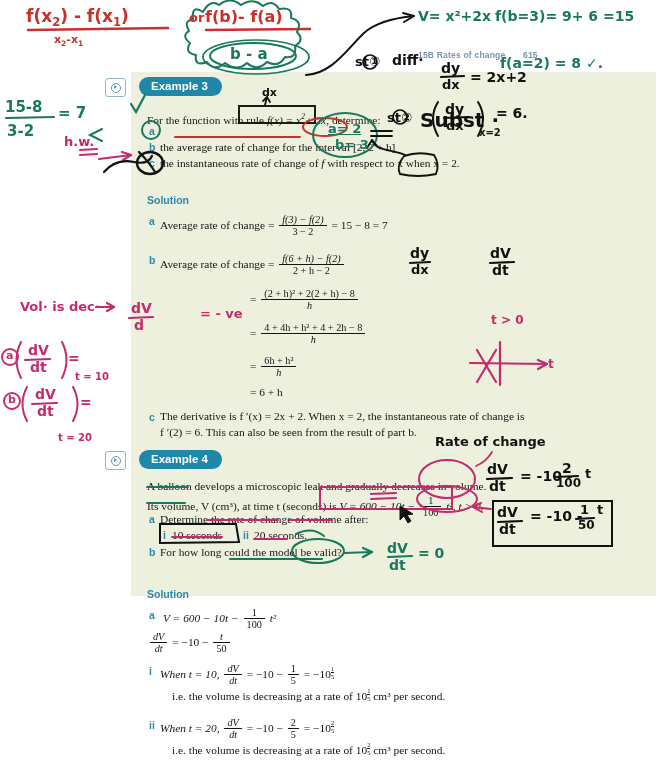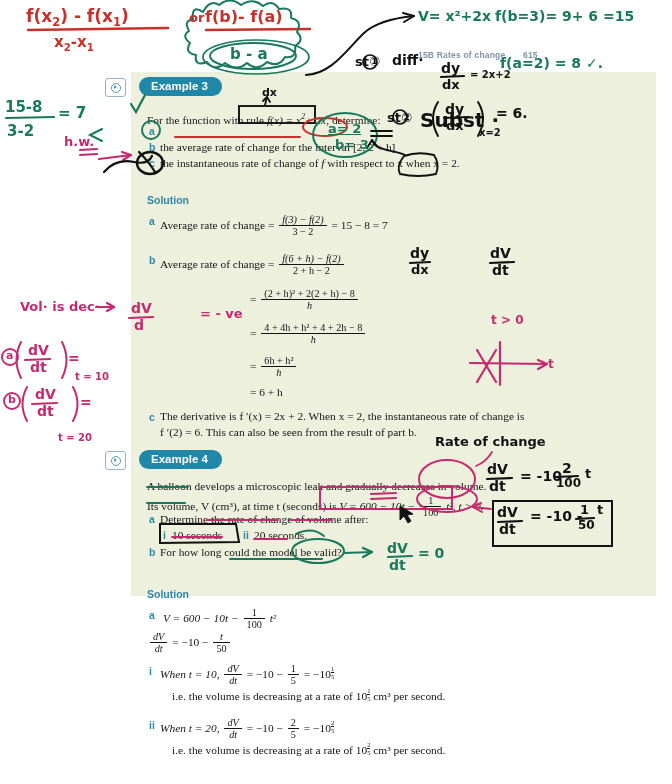--- a/index.html
+++ b/index.html
@@ -315,36 +315,36 @@
     <line x1="32" y1="404" x2="57" y2="403" stroke="#c62a6e" stroke-width="2.1" stroke-linecap="round"></line>
 
     <line x1="444" y1="118" x2="468" y2="117" stroke="#111" stroke-width="2.2" stroke-linecap="round"></line>
 
     <line x1="441" y1="77" x2="464" y2="76" stroke="#111" stroke-width="2.2" stroke-linecap="round"></line>
   </svg>
 
   <div class="hw red" style="left:26px;top:6px;font-size:17px;">
     <span>f(x</span><span class="hwsub">2</span><span>) - f(x</span><span class="hwsub">1</span><span>)</span>
   </div>
-  <div class="hw red" style="left:54px;top:33px;font-size:15px;">
+  <div class="hw red" style="left:54px;top:33px;font-size:11px;">
     <span>x</span><span class="hwsub">2</span><span>-x</span><span class="hwsub">1</span>
   </div>
   <div class="hw red" style="left:176px;top:10px;font-size:13px;margin-left:13px;">or</div>
   <div class="hw red" style="left:205px;top:7px;font-size:16px;">f(b)- f(a)</div>
   <div class="hw green" style="left:230px;top:45px;font-size:15px;">b - a</div>
 
   <div class="hw green" style="left:418px;top:8px;font-size:14px;"><span>V= x²+2x</span></div>
   <div class="hw green" style="left:495px;top:8px;font-size:14px;">f(b=3)= 9+ 6 =15</div>
   <div class="hw green" style="left:500px;top:55px;font-size:14px;"><span>f(a=2) = 8</span> <span>✓</span><span>.</span></div>
 
   <div class="hw black" style="left:355px;top:54px;font-size:13px;">st①</div>
   <div class="hw black" style="left:392px;top:52px;font-size:14px;">diff·</div>
   <div class="hw black" style="left:441px;top:60px;font-size:14px;">dy</div>
   <div class="hw black" style="left:442px;top:77px;font-size:13px;">dx</div>
-  <div class="hw black" style="left:470px;top:69px;font-size:10px;">= 2x+2</div>
+  <div class="hw black" style="left:470px;top:69px;font-size:14px;">= 2x+2</div>
 
   <div class="hw black" style="left:387px;top:110px;font-size:13px;">st②</div>
   <div class="hw black" style="left:420px;top:108px;font-size:20px;">Subst ·</div>
   <div class="hw black" style="left:445px;top:101px;font-size:14px;">dy</div>
   <div class="hw black" style="left:446px;top:118px;font-size:13px;">dx</div>
   <div class="hw black" style="left:479px;top:127px;font-size:10px;">x=2</div>
   <div class="hw black" style="left:496px;top:105px;font-size:14px;">= 6.</div>
 
   <div class="hw green" style="left:5px;top:98px;font-size:15px;">15-8</div>
   <div class="hw green" style="left:7px;top:122px;font-size:15px;">3-2</div>

